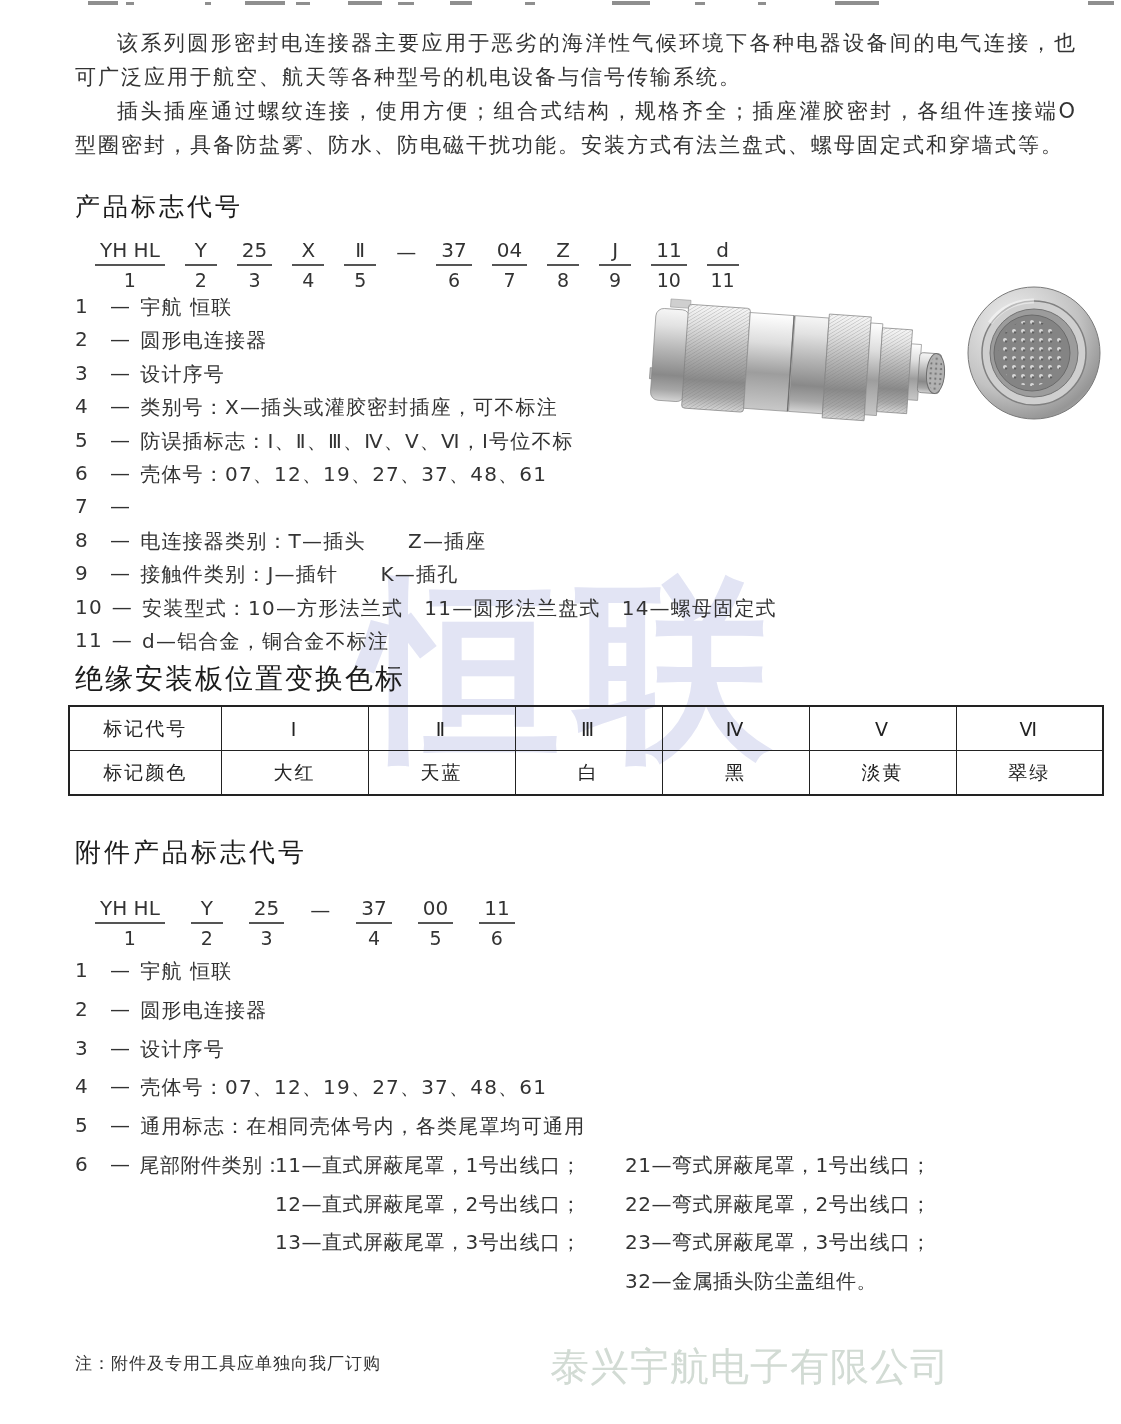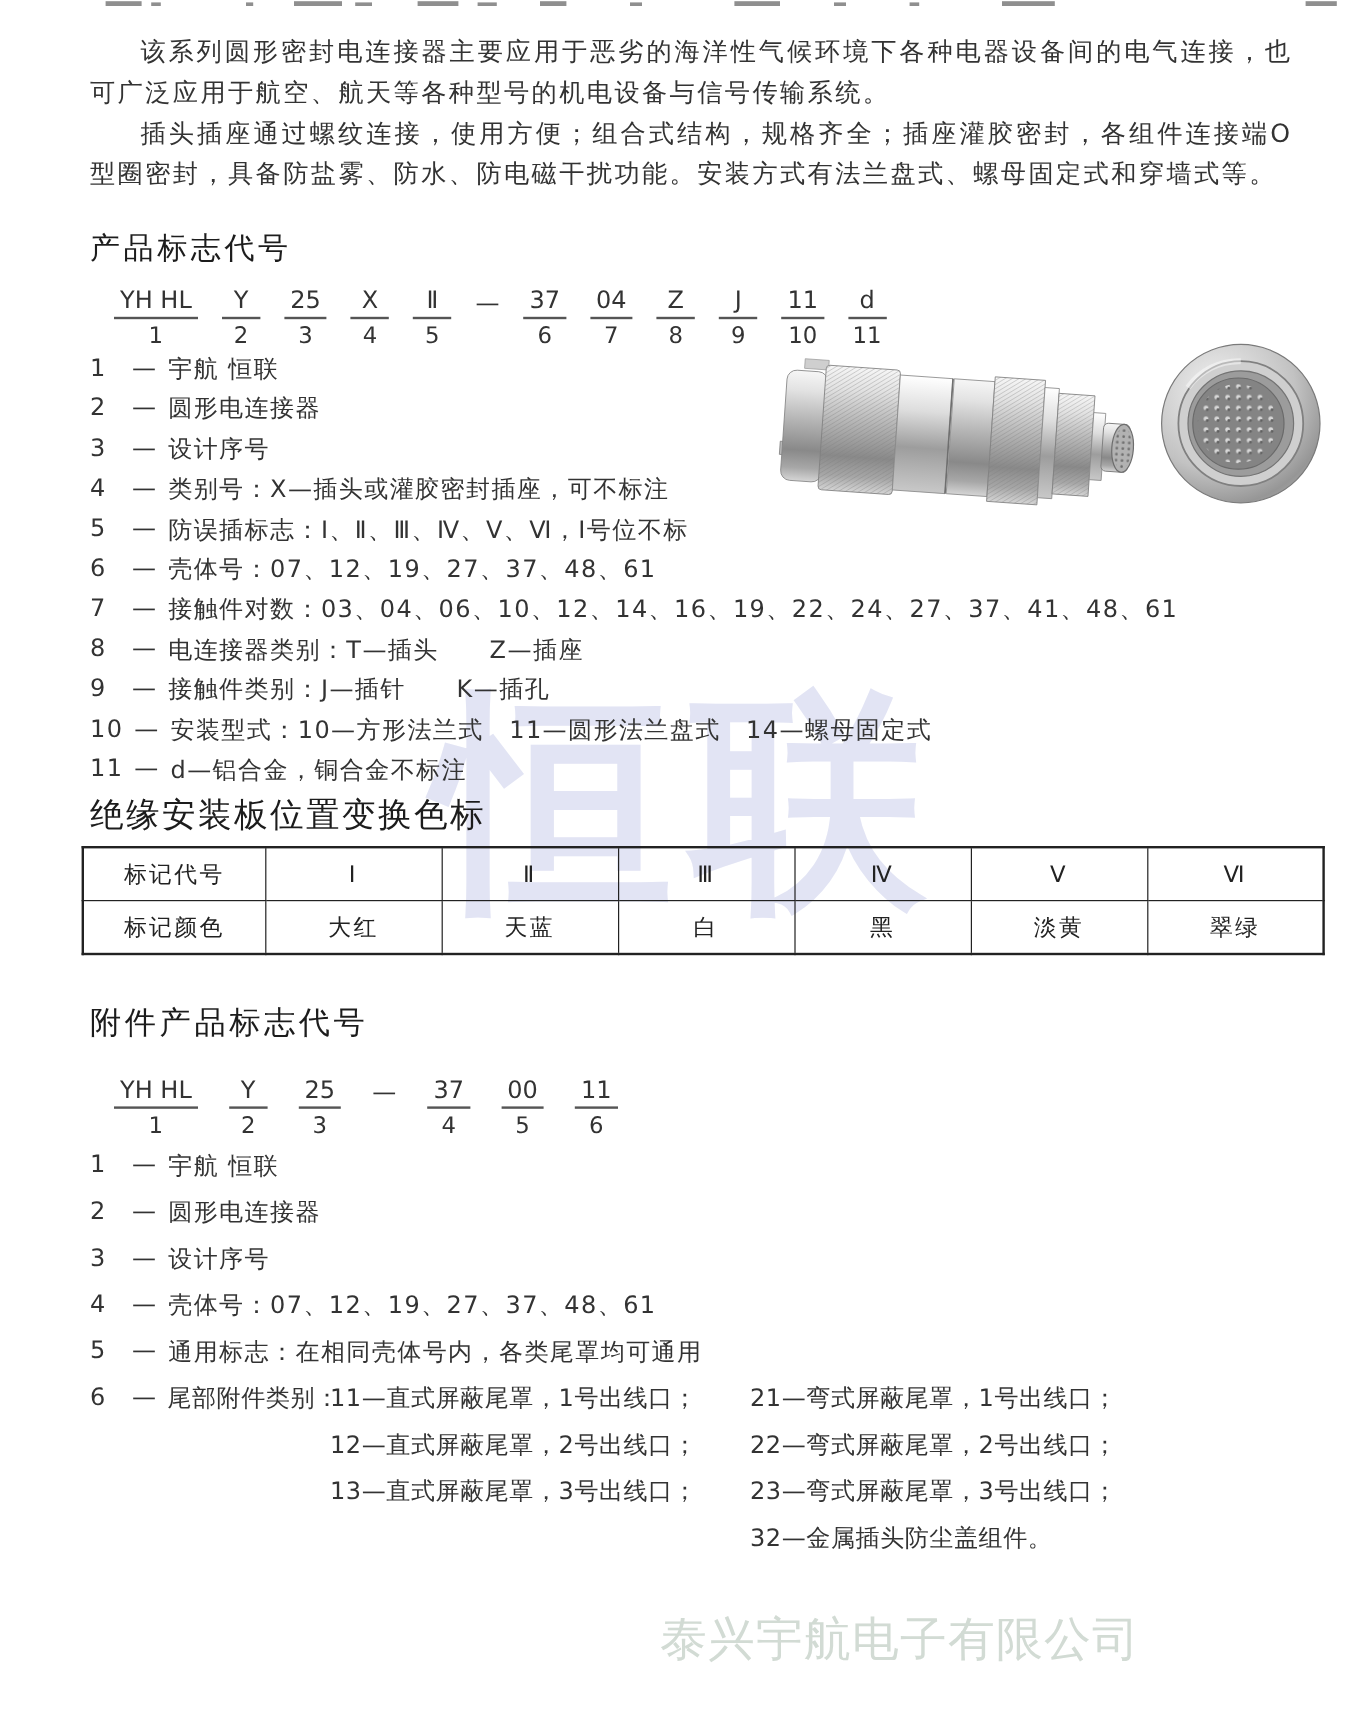--- a/index.html
+++ b/index.html
@@ -159,21 +159,20 @@
         <span class="t">防误插标志：Ⅰ、Ⅱ、Ⅲ、Ⅳ、Ⅴ、Ⅵ，Ⅰ号位不标</span>
       </div>
     <div class="row">
         <span class="n">6</span>
         <span class="d">—</span>
         <span class="t">壳体号：07、12、19、27、37、48、61</span>
       </div>
     <div class="row">
         <span class="n">7</span>
         <span class="d">—</span>
-        <span class="t">接触件对数：03、04、06、10、12、14、16、19、22、24、27、37、41、48、61</span>
       </div>
     <div class="row">
         <span class="n">8</span>
         <span class="d">—</span>
         <span class="t">电连接器类别：T—插头　　Z—插座</span>
       </div>
     <div class="row">
         <span class="n">9</span>
         <span class="d">—</span>
         <span class="t">接触件类别：J—插针　　K—插孔</span>
@@ -368,14 +367,15 @@
     </div>
     <div class="trow">
       <span class="c1">13—直式屏蔽尾罩，3号出线口；</span>
       <span class="c2">23—弯式屏蔽尾罩，3号出线口；</span>
     </div>
     <div class="trow">
       <span class="c2">32—金属插头防尘盖组件。</span>
     </div>
   </div>
 
+  <div class="abs" id="note">注：附件及专用工具应单独向我厂订购</div>
 
 </div>
 
 </body></html>

